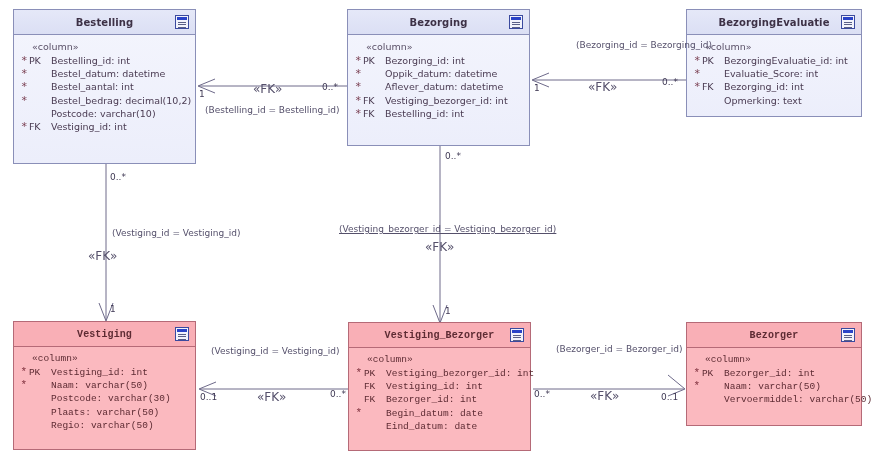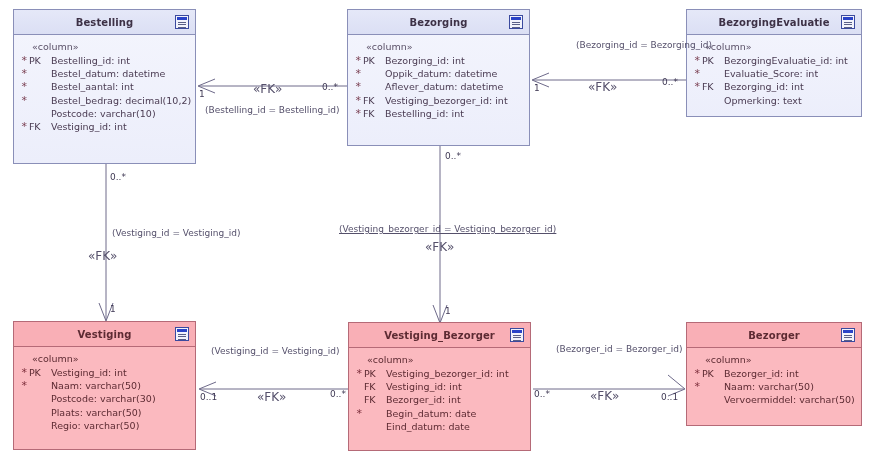--- a/index.html
+++ b/index.html
@@ -26,21 +26,21 @@
   .attr{display:flex;font-size:9.5px;line-height:13.2px;color:#4a3b52;white-space:nowrap;}
   .attr .mk{width:13px;text-align:right;flex:none;color:#7a3f52;font-size:9px;}
   .attr .kind{width:20px;flex:none;padding-left:2px;letter-spacing:-.2px;}
   .attr .nm{padding-left:2px;}
   .attr .mk.star{font-size:11px;line-height:13.2px;}
 
   
   .blue{background:linear-gradient(to bottom,#f4f5fd 0%,#eceefb 100%);border-color:#8a8fb8;}
   .blue .ent-head{background:linear-gradient(to bottom,#e5e8f8 0%,#dbdff4 100%);border-bottom-color:#8a8fb8;}
   
-  .pink{background:#fbb9bf;border-color:#b56a77;}
+  .pink{background:#fbb9bf;border-color:#b56a77;font-family:Liberation Mono, monospace;}
   .pink .ent-head{background:#f9afb6;border-bottom-color:#b56a77;}
   .pink .ent-title,.pink .stereo,.pink .attr{color:#5d2b33;}
   .pink .attr .mk{color:#7d2f3c;}
 
   
   .lbl{position:absolute;font-size:9px;color:#55506b;white-space:nowrap;}
   .lbl.mult{font-size:9px;color:#403a55;}
   .lbl.fk{font-size:12px;color:#55506b;text-align:right;}
   svg.wires{position:absolute;left:0;top:0;width:878px;height:461px;pointer-events:none;}
 </style>

